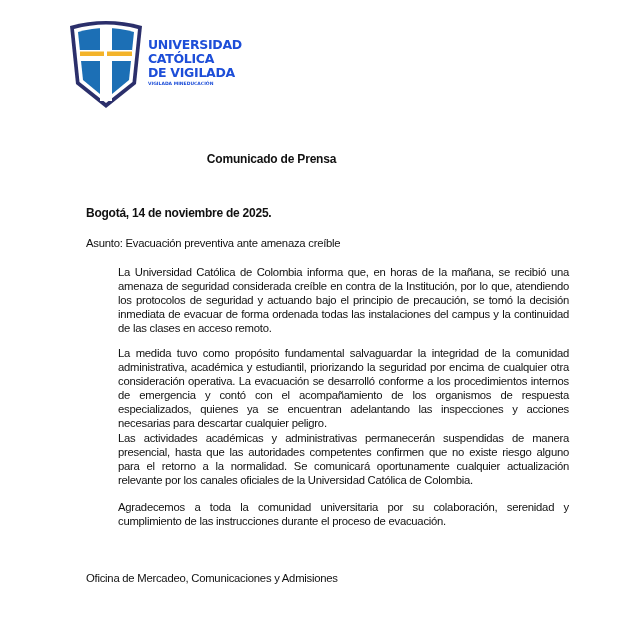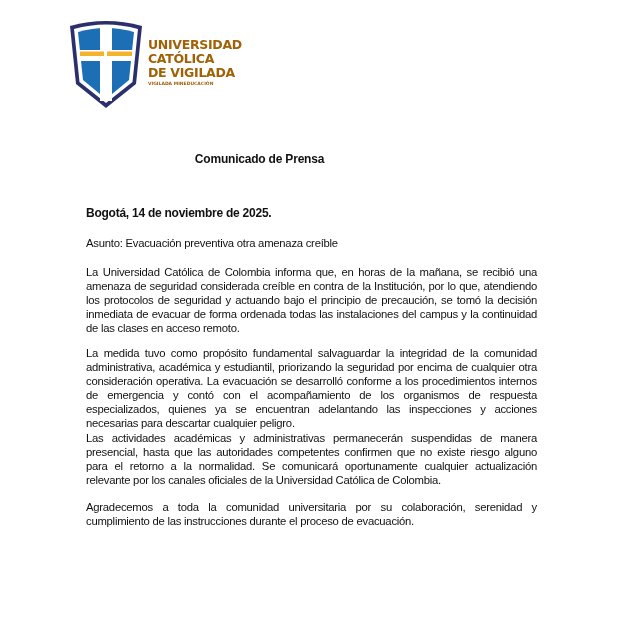--- a/index.html
+++ b/index.html
@@ -1,26 +1,26 @@
 <!DOCTYPE html>
 <html><head>
 <meta charset="utf-8">
 <style>
   html, body { margin: 0; padding: 0; background: #ffffff; }
   body { width: 621px; height: 630px; position: relative; overflow: hidden; font-family: "Liberation Sans", sans-serif; color: #111111; }
   .logo { position: absolute; left: 66px; top: 14px; width: 180px; height: 100px; }
   .shield { position: absolute; left: 0; top: 0; width: 80px; height: 98px; }
-  .logo-text { position: absolute; left: 82px; top: 24px; color: #a16207; font-family: "DejaVu Sans", sans-serif; font-weight: bold; }
+  .logo-text { position: absolute; left: 82px; top: 24px; color: #1d4ed8; font-family: "DejaVu Sans", sans-serif; font-weight: bold; }
   .logo-line { font-size: 12.5px; line-height: 14px; letter-spacing: -0.3px; white-space: nowrap; }
   .logo-sub { font-size: 4.5px; line-height: 7px; letter-spacing: 0; white-space: nowrap; }
-  .title { position: absolute; top: 152px; left: 0; width: 519px; text-align: center; font-weight: bold; font-size: 12px; letter-spacing: -0.2px; }
+  .title { position: absolute; top: 152px; left: 12px; width: 519px; text-align: center; font-weight: bold; font-size: 12px; letter-spacing: -0.2px; }
   .doc { position: absolute; left: 86px; width: 451px; font-size: 11.3px; line-height: 14px; letter-spacing: -0.25px; }
   .date { top: 206px; font-weight: bold; font-size: 12px; }
   .subject { top: 236px; }
-  .para { text-align: justify; }
+  .para { text-align: justify; margin-left: 32px; }
   .p1 { top: 265px; }
   .p2 { top: 346px; }
   .p3 { top: 431px; }
   .p4 { top: 500px; }
   .sig { top: 571px; }
   .sig div { white-space: nowrap; }
 </style>
 </head>
 <body>
 
@@ -39,21 +39,22 @@
     <div class="logo-line">CATÓLICA</div>
     <div class="logo-line">DE VIGILADA</div>
     <div class="logo-sub">VIGILADA MINEDUCACIÓN</div>
   </div>
 </div>
 
 <div class="title">Comunicado de Prensa</div>
 
 <div class="doc date">Bogotá, 14 de noviembre de 2025.</div>
 
-<div class="doc subject">Asunto: Evacuación preventiva otra amenaza creíble</div>
+<div class="doc subject">Asunto: Evacuación preventiva ante amenaza creíble</div>
 
 <div class="doc para p1">La Universidad Católica de Colombia informa que, en horas de la mañana, se recibió una amenaza de seguridad considerada creíble en contra de la Institución, por lo que, atendiendo los protocolos de seguridad y actuando bajo el principio de precaución, se tomó la decisión inmediata de evacuar de forma ordenada todas las instalaciones del campus y la continuidad de las clases en acceso remoto.</div>
 <div class="doc para p2">La medida tuvo como propósito fundamental salvaguardar la integridad de la comunidad administrativa, académica y estudiantil, priorizando la seguridad por encima de cualquier otra consideración operativa. La evacuación se desarrolló conforme a los procedimientos internos de emergencia y contó con el acompañamiento de los organismos de respuesta especializados, quienes ya se encuentran adelantando las inspecciones y acciones necesarias para descartar cualquier peligro.</div>
 <div class="doc para p3">Las actividades académicas y administrativas permanecerán suspendidas de manera presencial, hasta que las autoridades competentes confirmen que no existe riesgo alguno para el retorno a la normalidad. Se comunicará oportunamente cualquier actualización relevante por los canales oficiales de la Universidad Católica de Colombia.</div>
 <div class="doc para p4">Agradecemos a toda la comunidad universitaria por su colaboración, serenidad y cumplimiento de las instrucciones durante el proceso de evacuación.</div>
 
 <div class="doc sig">
+  <div>Oficina de Mercadeo, Comunicaciones y Admisiones</div>
 </div>
 
 </body></html>

